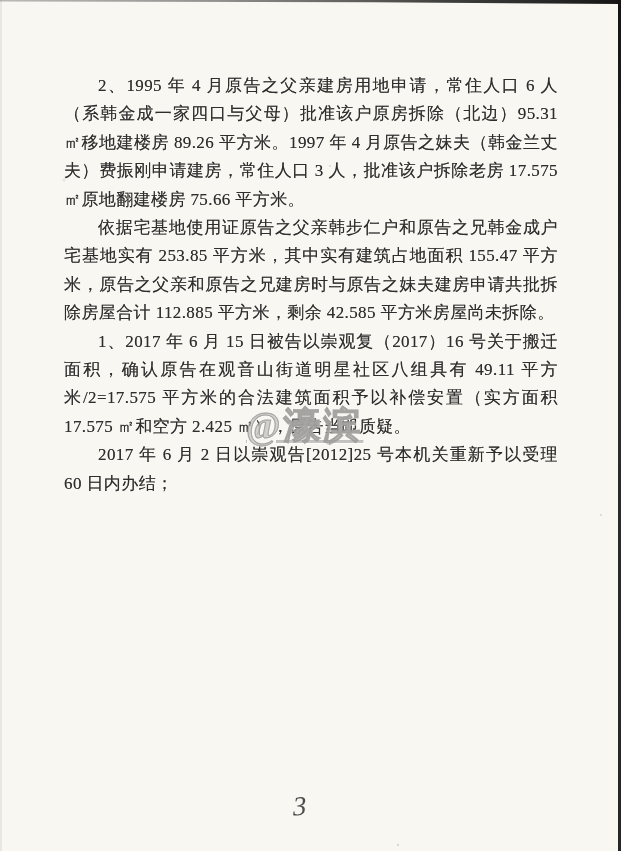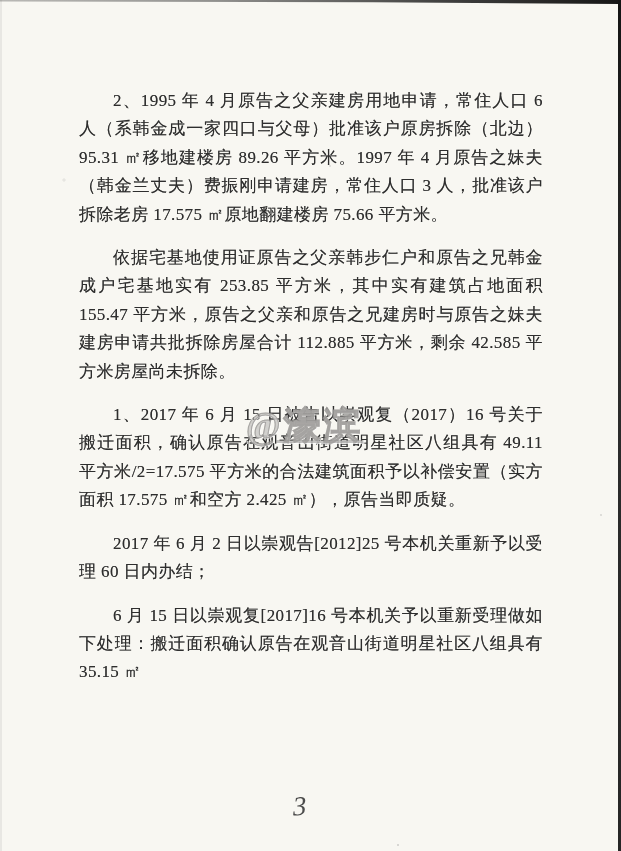--- a/index.html
+++ b/index.html
@@ -51,21 +51,21 @@
     left: 64px;
     top: 72px;
     width: 494px;
     font-size: 17px;
     line-height: 28.4px;
     color: #2e2e2e;
     text-align: justify;
     letter-spacing: 0.4px;
   }
   .content p {
-    margin: 15px;
+    margin: 0;
     text-indent: 2em;
     text-shadow: 0 0 0.4px rgba(46,46,46,0.6);
   }
   .watermark {
     position: absolute;
     left: 246px;
     top: 401px;
     font-size: 37px;
     font-weight: 700;
     letter-spacing: 3px;
@@ -92,19 +92,18 @@
 <div class="page">
   <div class="edge-top"></div>
   <div class="edge-left"></div>
   <div class="edge-right"></div>
 
   <div class="content">
     <p>2、1995 年 4 月原告之父亲建房用地申请，常住人口 6 人（系韩金成一家四口与父母）批准该户原房拆除（北边）95.31 ㎡移地建楼房 89.26 平方米。1997 年 4 月原告之妹夫（韩金兰丈夫）费振刚申请建房，常住人口 3 人，批准该户拆除老房 17.575 ㎡原地翻建楼房 75.66 平方米。</p>
     <p>依据宅基地使用证原告之父亲韩步仁户和原告之兄韩金成户宅基地实有 253.85 平方米，其中实有建筑占地面积 155.47 平方米，原告之父亲和原告之兄建房时与原告之妹夫建房申请共批拆除房屋合计 112.885 平方米，剩余 42.585 平方米房屋尚未拆除。</p>
     <p>1、2017 年 6 月 15 日被告以崇观复（2017）16 号关于搬迁面积，确认原告在观音山街道明星社区八组具有 49.11 平方米/2=17.575 平方米的合法建筑面积予以补偿安置（实方面积 17.575 ㎡和空方 2.425 ㎡），原告当即质疑。</p>
     <p>2017 年 6 月 2 日以崇观告[2012]25 号本机关重新予以受理 60 日内办结；</p>
-    <p>6 月 15 日以崇观复[2017]16 号本机关予以重新受理做如下处理：搬迁面积确认原告在观音山街道明星社区八组具有  35.15  ㎡</p>
   </div>
 
   <div class="watermark">@濠滨</div>
 
   <div class="page-number">3</div>
 </div>
 
 </body></html>

